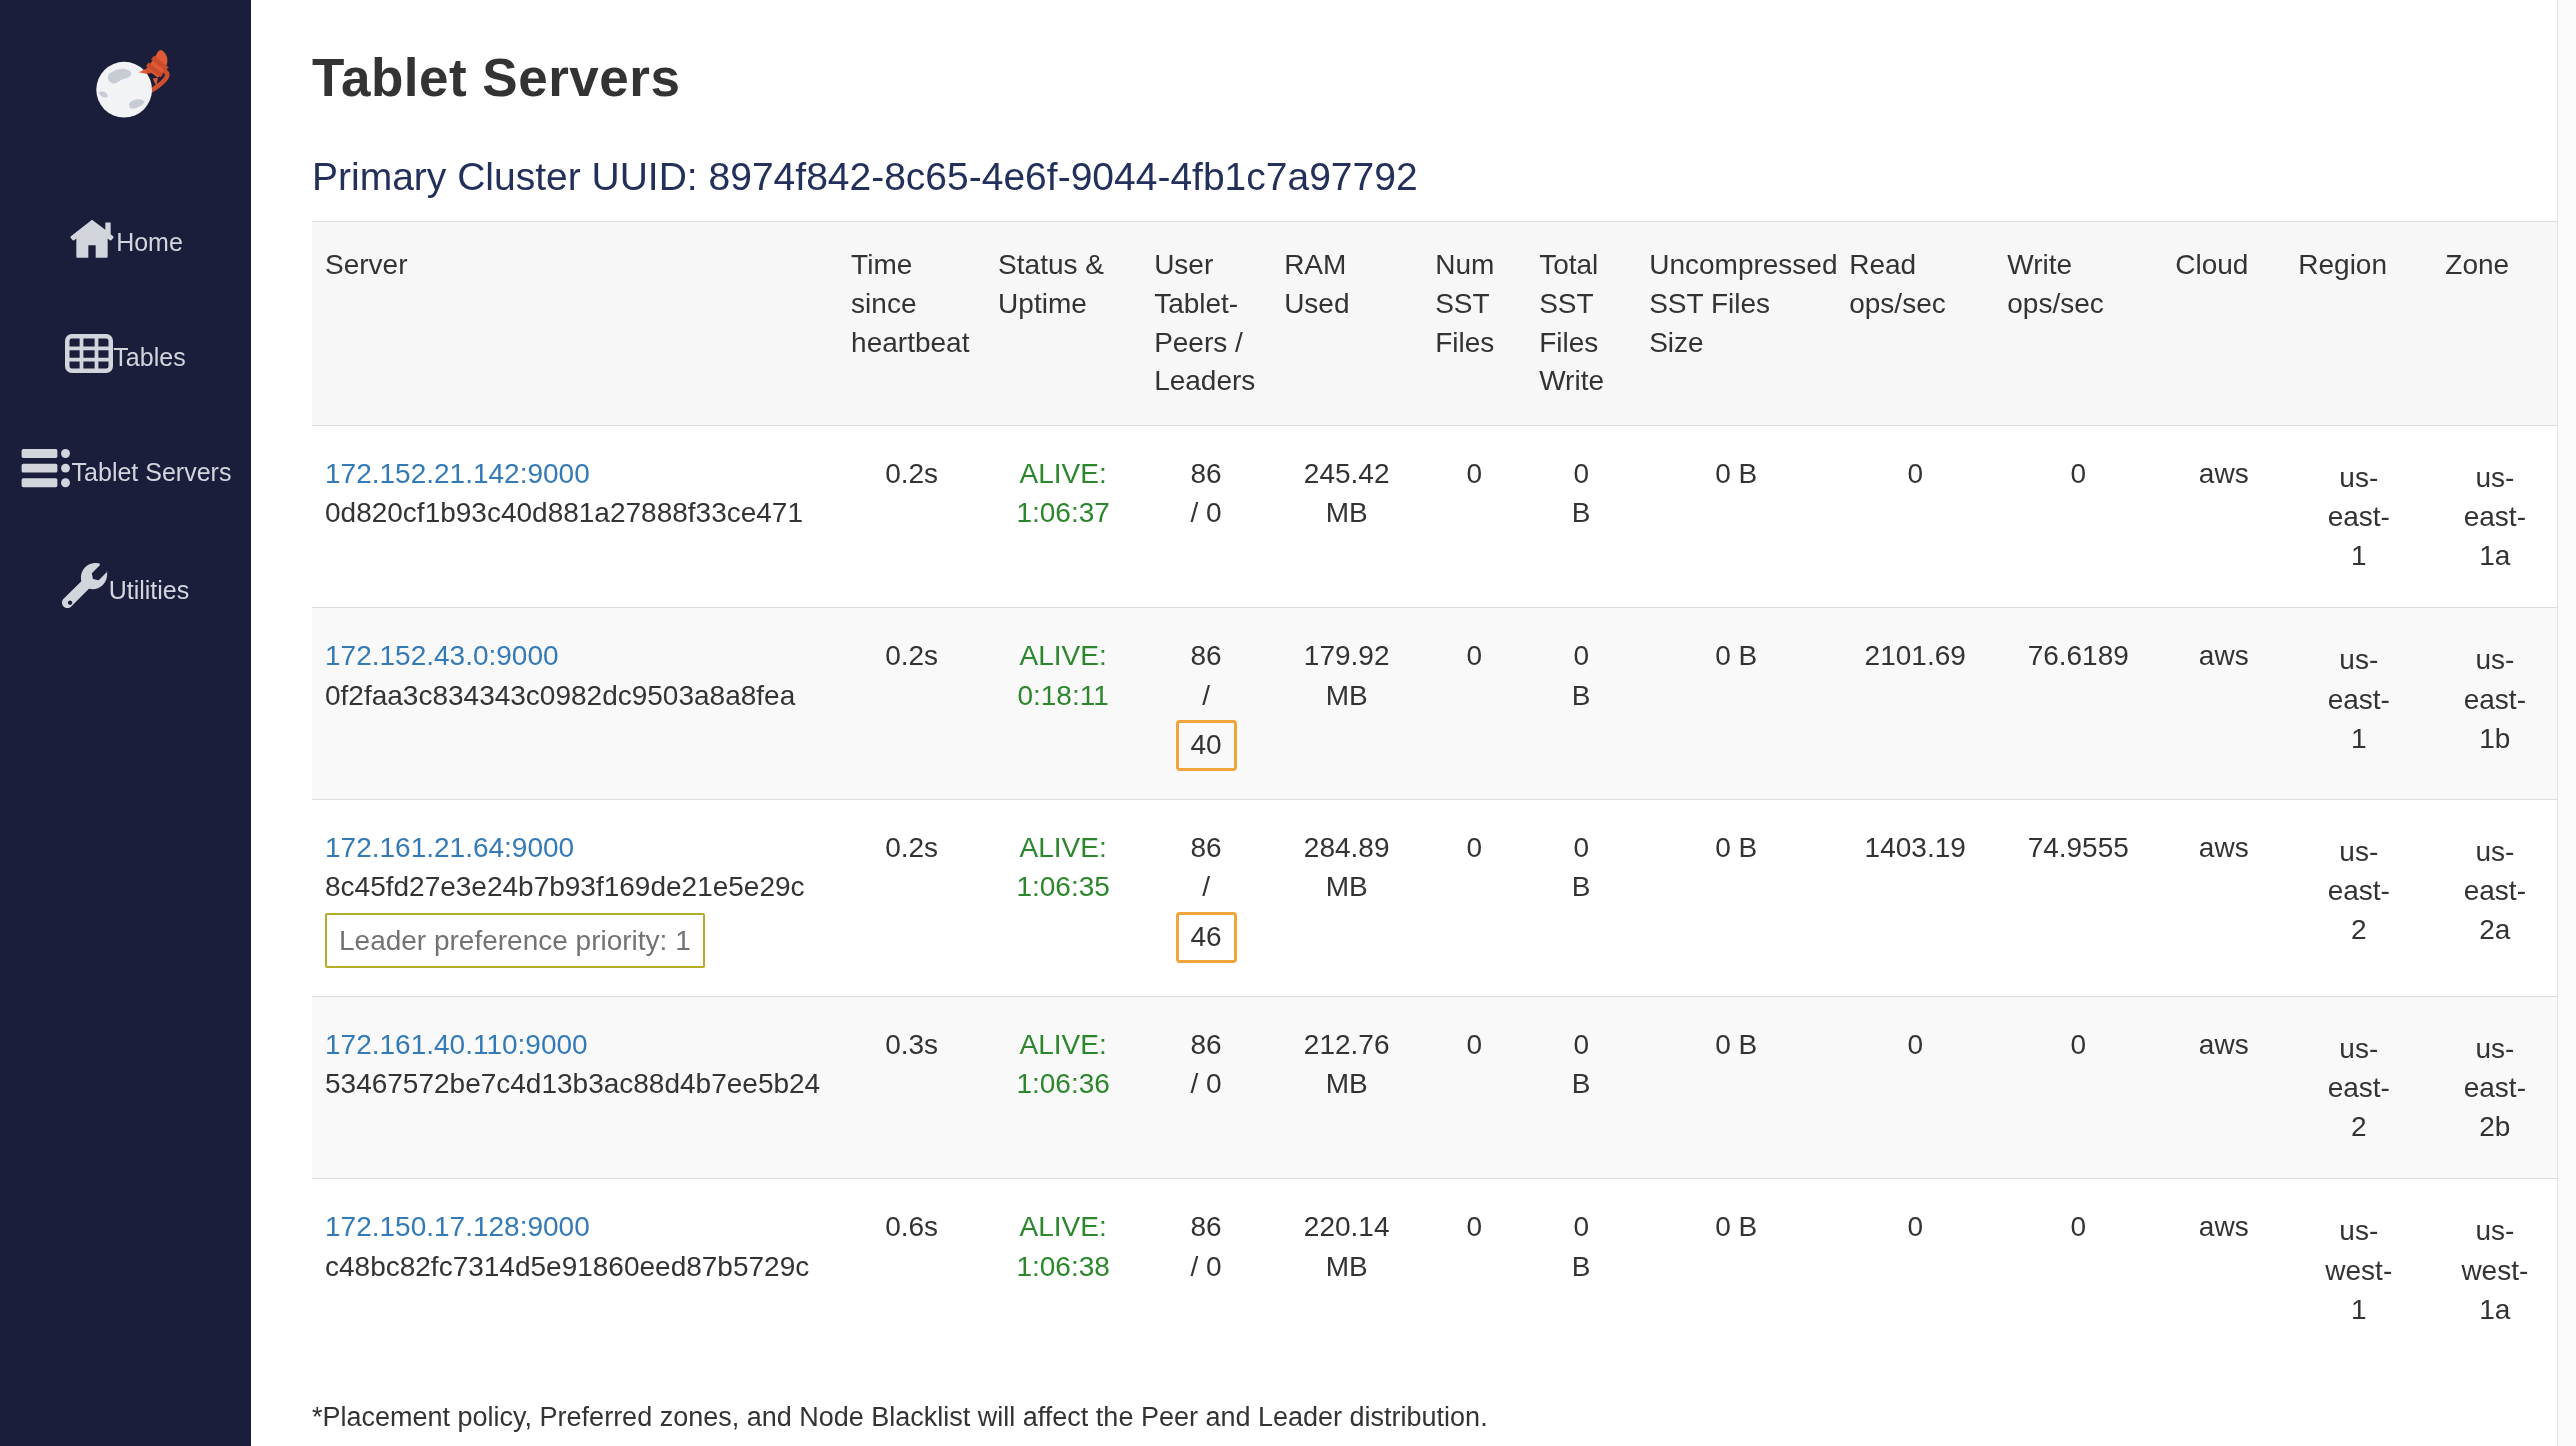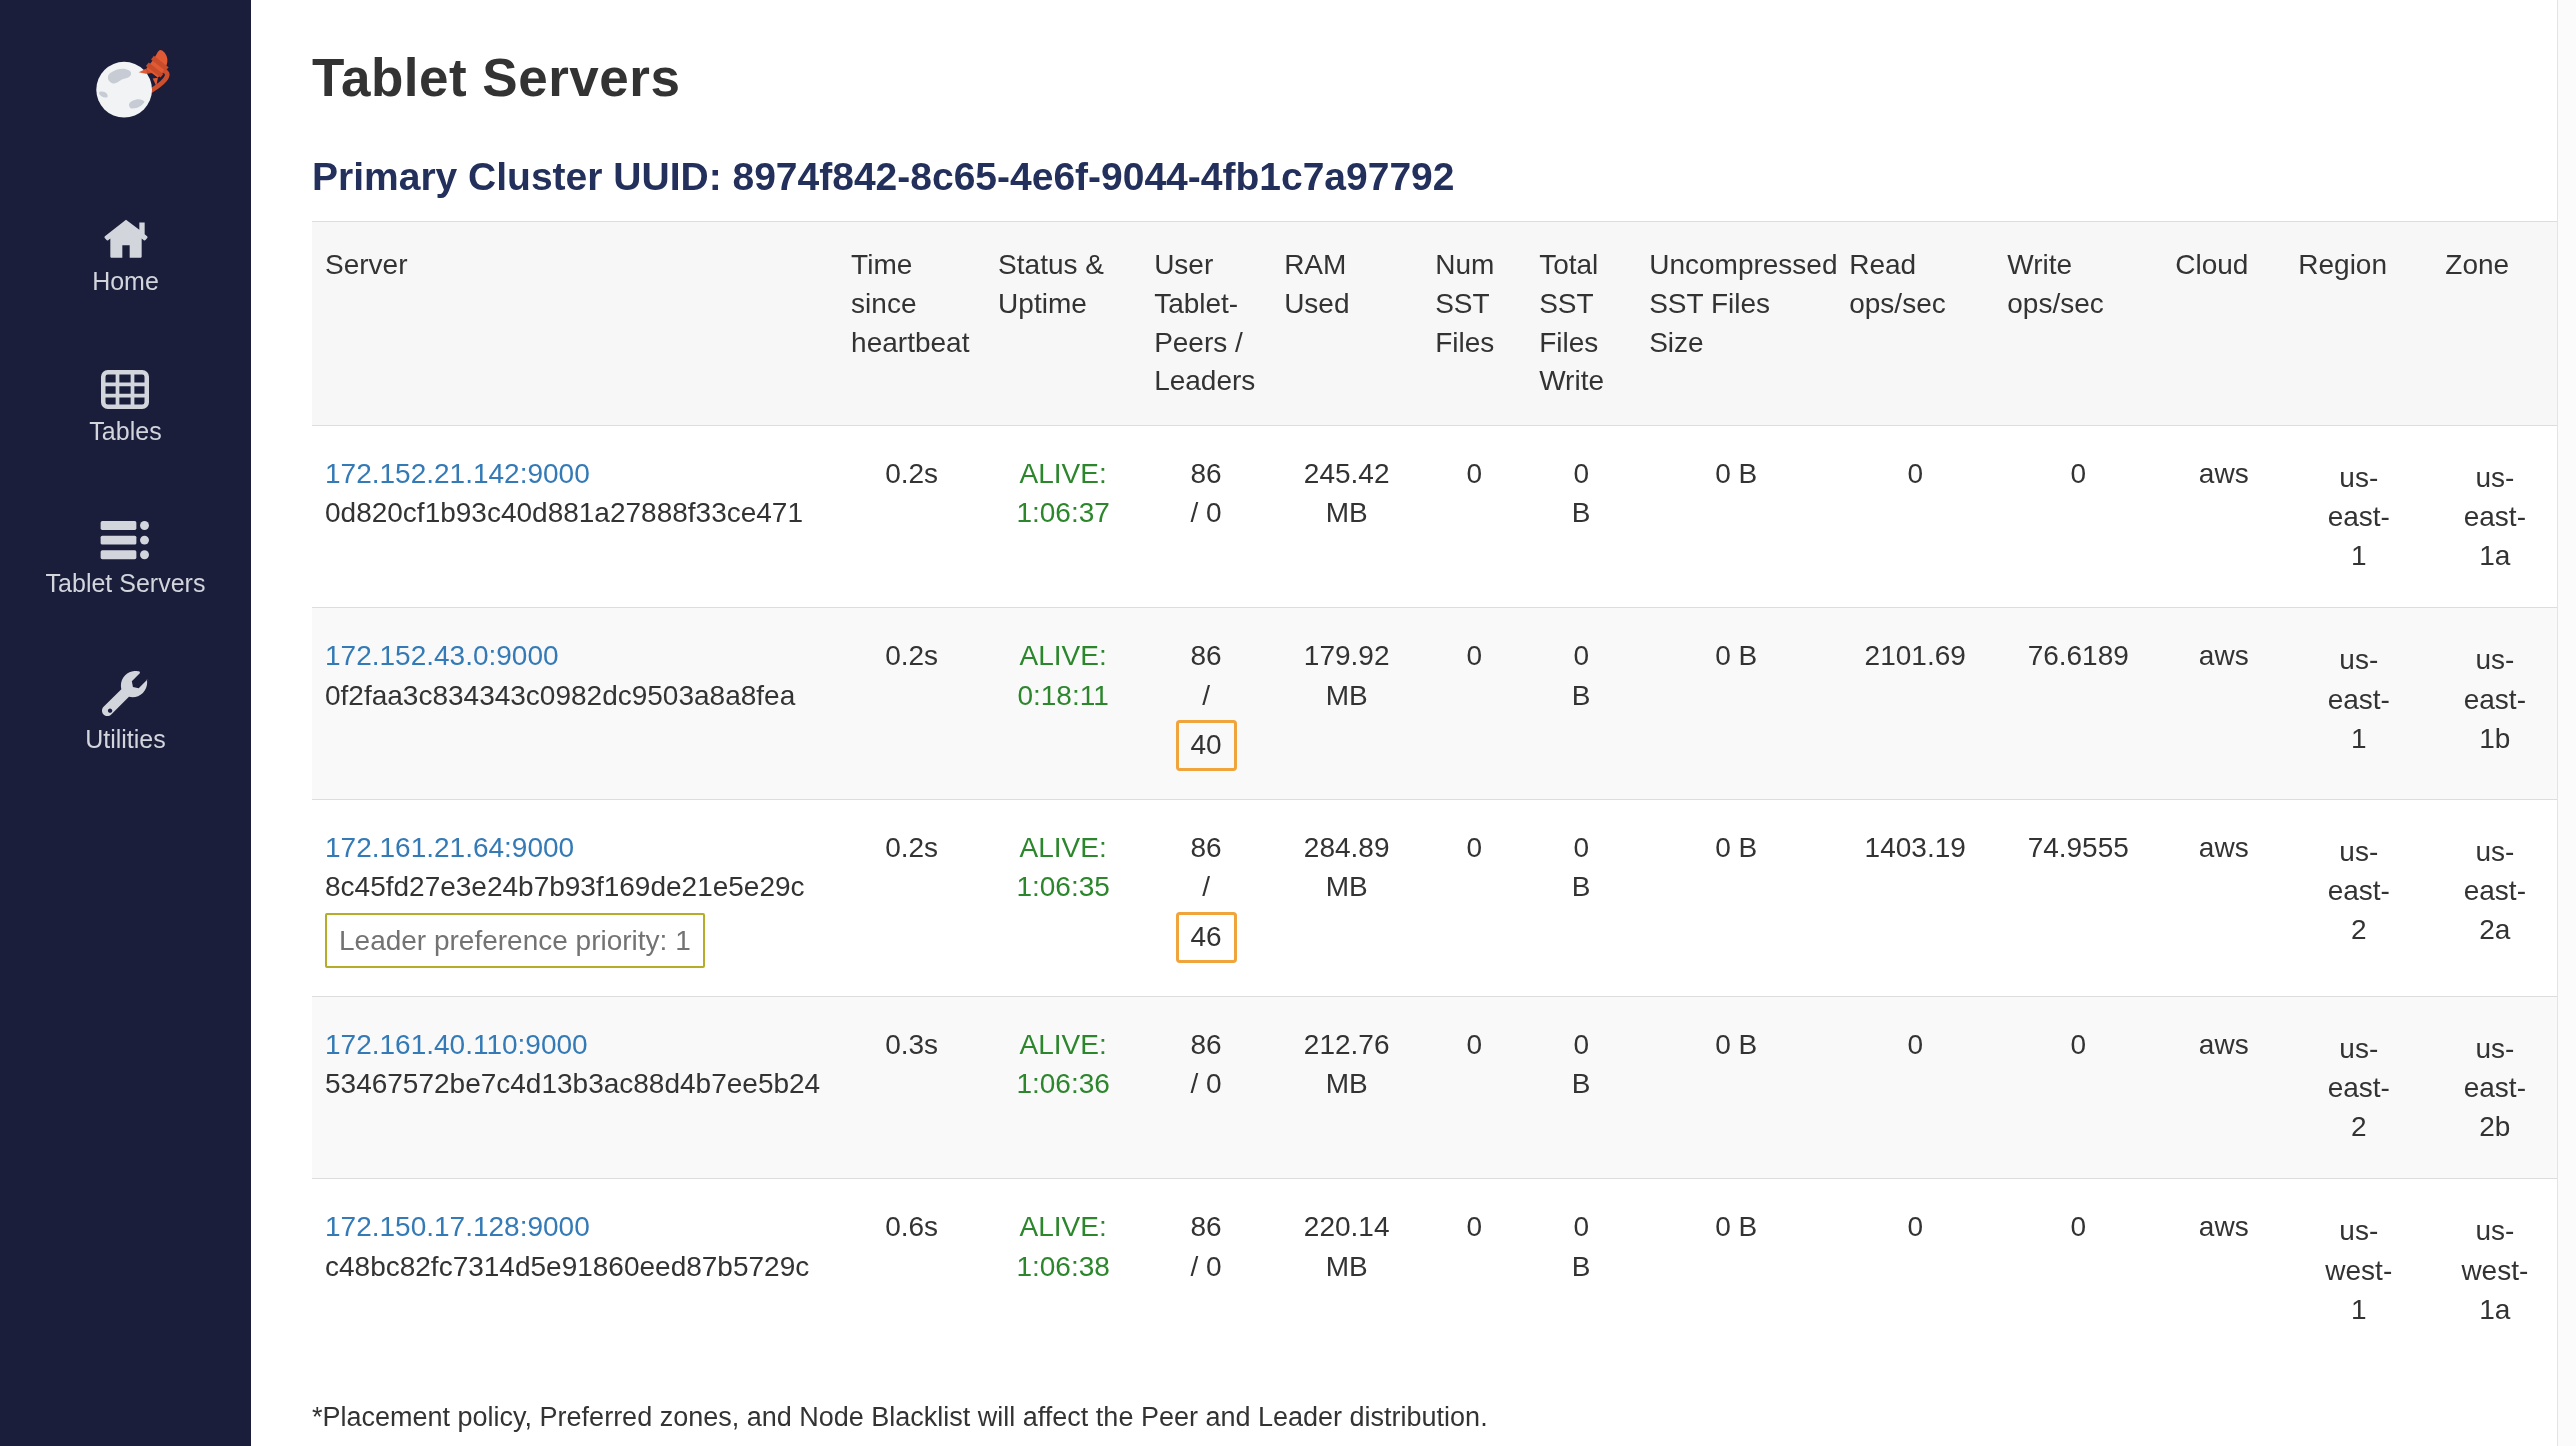--- a/index.html
+++ b/index.html
@@ -14,32 +14,32 @@
     background:#ffffff; color:var(--text);
     font-family:"Liberation Sans","DejaVu Sans",sans-serif;
   }
   
   .sidebar {
     position:absolute; left:0; top:0; width:251px; height:100%;
     background:var(--sidebar-bg); display:flex; flex-direction:column; align-items:center;
   }
   .logo { margin:47px 0 89px; }
   .nav-item {
-    display:flex; flex-direction:column; align-items:center;
+    display:flex; flex-direction:row; align-items:center;
     margin-bottom:73px; color:var(--sidebar-fg); cursor:pointer; text-align:center;
   }
   .nav-item svg { display:block; }
   .nav-label { font-size:25px; margin-top:8.4px; line-height:1.1; white-space:nowrap; }
   
   .main {
     position:absolute; left:251px; right:18.6px; top:0; bottom:0;
     padding:47px 0 0 61px; overflow:hidden; background:#fff;
   }
   .page-title { font-size:53px; font-weight:bold; color:#333; margin:0 0 47px; letter-spacing:0.5px; }
-  .uuid-heading { font-size:39px; font-weight:bold; color:var(--navy); margin:0 0 22.3px; }
+  .uuid-heading { font-size:39px; font-weight:normal; color:var(--navy); margin:0 0 22.3px; }
   table { width:100%; border-collapse:collapse; table-layout:fixed; }
   col.c-server{width:526px} col.c-hb{width:147px} col.c-status{width:156px}
   col.c-peers{width:130px} col.c-ram{width:151px} col.c-numsst{width:104px}
   col.c-totsst{width:110px} col.c-uncomp{width:200px} col.c-read{width:158px}
   col.c-write{width:168px} col.c-cloud{width:123px} col.c-region{width:147px}
   col.c-zone{width:125px}
   thead th {
     background:var(--thead-bg); text-align:left; vertical-align:top;
     padding:24px 13px; font-size:28px; line-height:1.38; font-weight:normal; color:#333;
     border-top:1.9px solid var(--border); border-bottom:1.9px solid var(--border);

